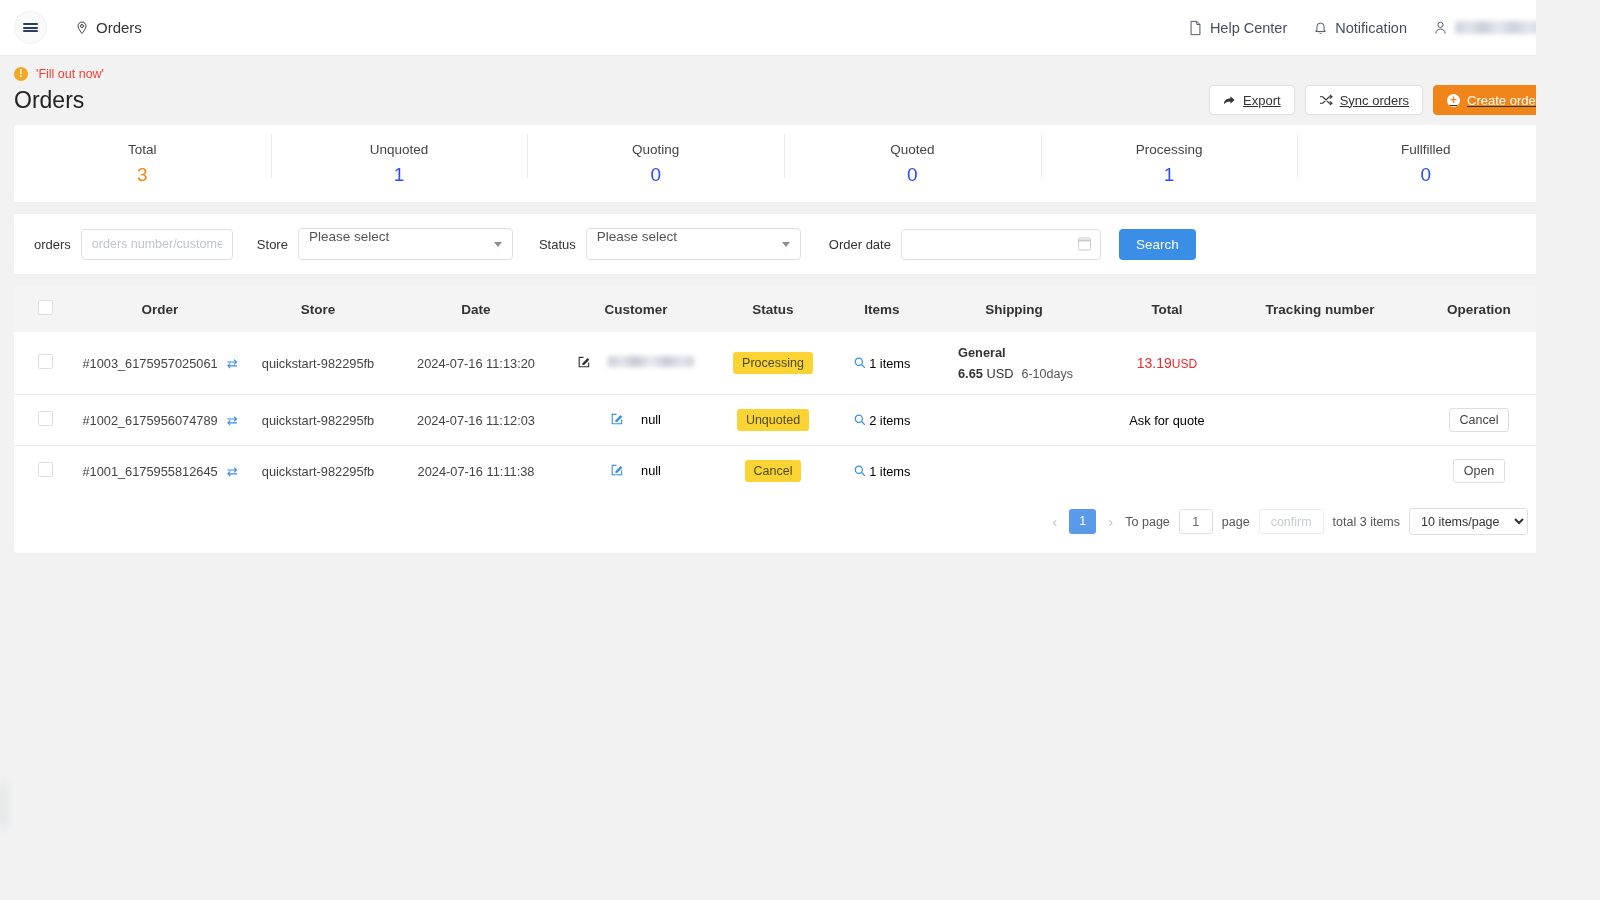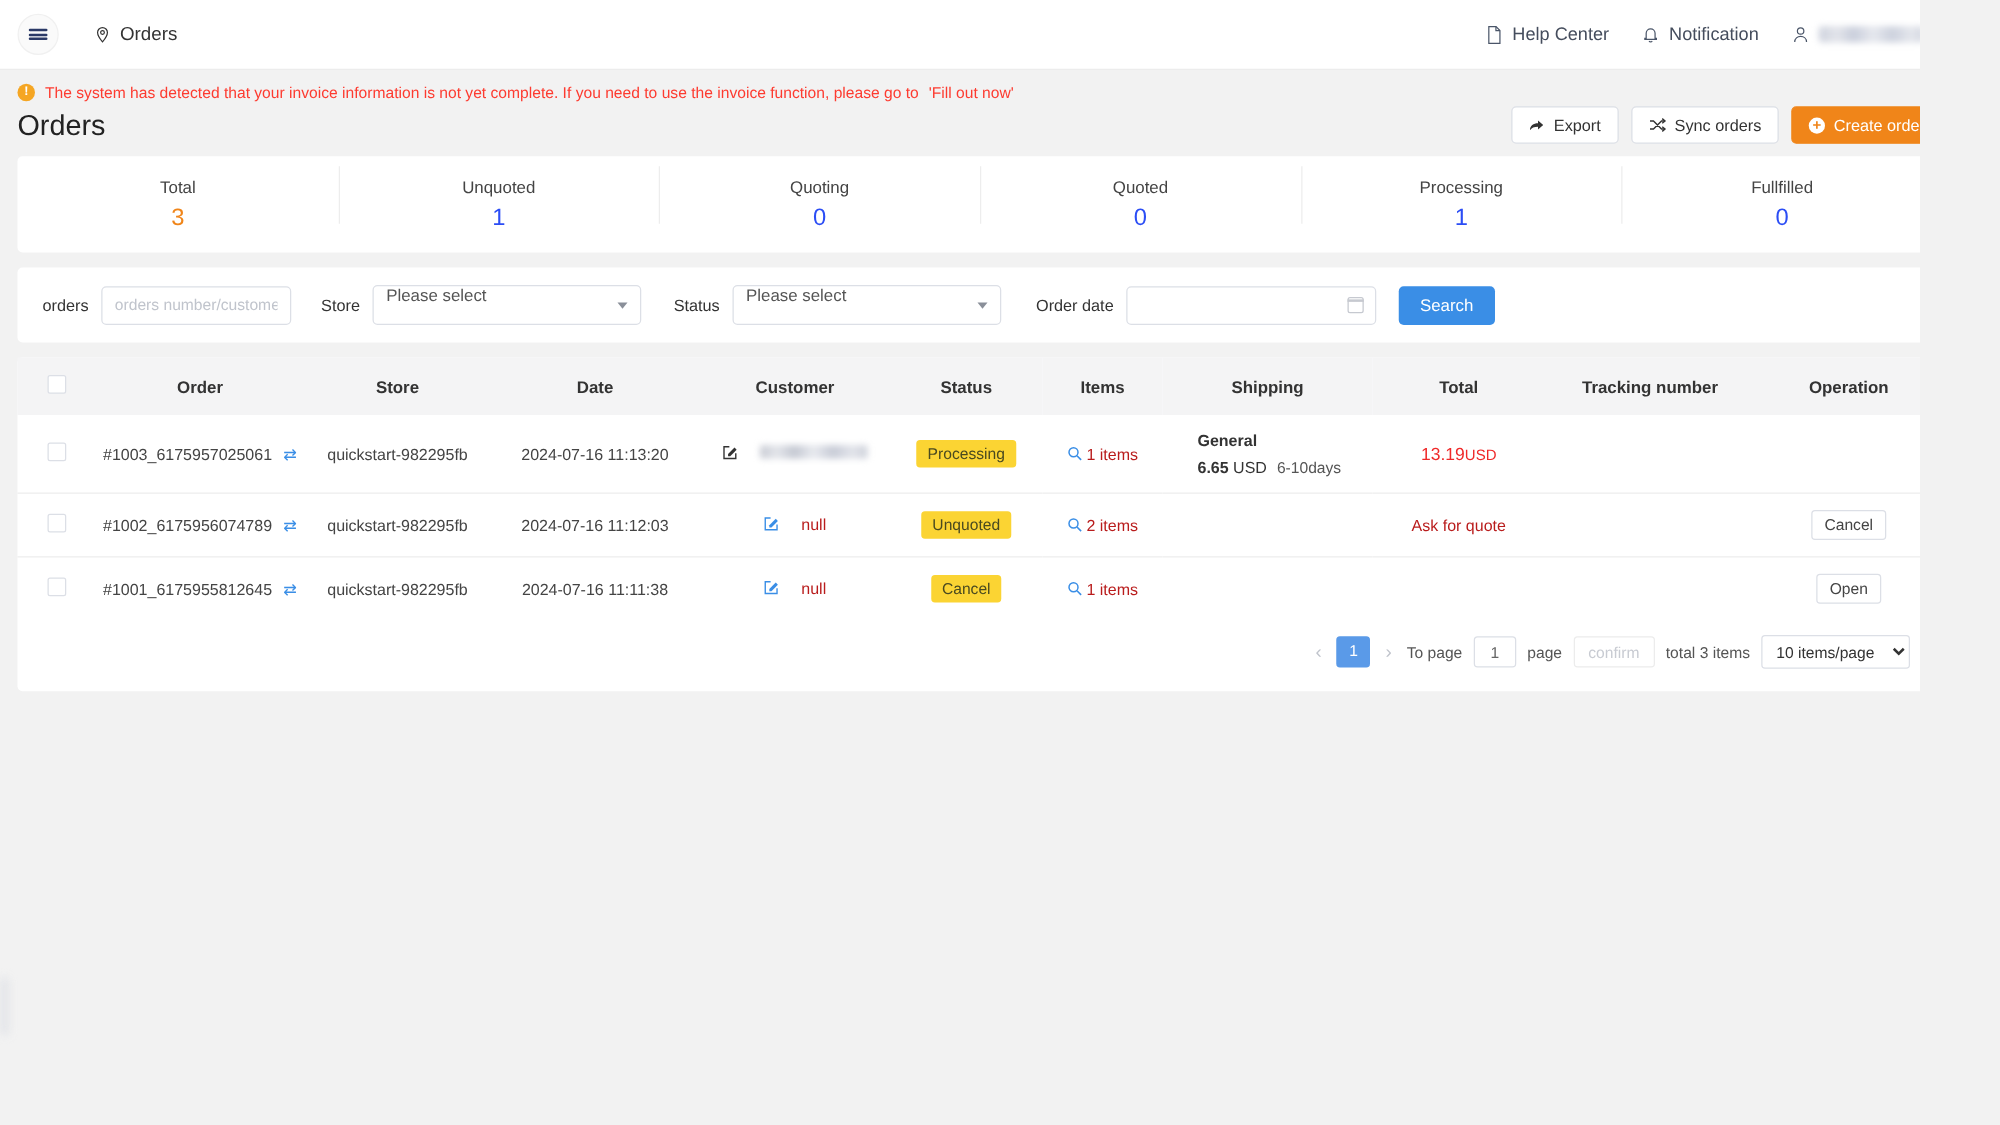--- a/index.html
+++ b/index.html
@@ -56,21 +56,21 @@
     background: #f5a623; color: #fff; flex: none;
     font-size: 10px; font-weight: bold; line-height: 14px; text-align: center;
   }
 
   
   .titlerow {
     display: flex; align-items: center;
     padding: 0 14px 10px 14px; position: relative;
   }
   .pagetitle { font-size: 23px; color: #222; font-weight: 400; }
-  .title-actions { margin-left: auto; display: flex; align-items: center; gap: 10px; }
+  .title-actions { margin-left: auto; display: flex; align-items: center; gap: 10px; text-decoration: underline; }
   .btn {
     display: inline-flex; align-items: center; gap: 7px;
     height: 30px; padding: 0 13px;
     border-radius: 4px; font-size: 13px; cursor: pointer;
     border: 1px solid #dcdfe6; background: #fff; color: #333;
     white-space: nowrap;
   }
   .btn.orange { background: #f08519; border-color: #f08519; color: #fff; }
   .plus-circle {
     width: 13px; height: 13px; border-radius: 50%; background: #fff; color: #f08519;
@@ -148,21 +148,21 @@
     text-align: center; border-bottom: 1px solid #ededed;
     vertical-align: middle;
   }
   tbody tr:last-child td { border-bottom: none; }
   .cb {
     width: 15px; height: 15px; border: 1px solid #dcdfe6;
     border-radius: 2px; background: #fff; display: inline-block; cursor: pointer;
   }
   .ordernum { display: inline-flex; align-items: center; gap: 9px; }
   .swap-ico { color: #3a8ee6; font-size: 13px; cursor: pointer; }
-  .link { color: #b91c1c; text-decoration: none; cursor: pointer; }
+  .link { color: #000000; text-decoration: none; cursor: pointer; }
   .cust { display: inline-flex; align-items: center; gap: 18px; }
   .blurcust {
     width: 86px; height: 11px;
     background: linear-gradient(90deg,#c9ccd4 0%,#e3e5ea 16%,#c4c8d2 32%,#e8eaef 50%,#c7cbd6 68%,#e2e4ea 86%,#cdd1da 100%);
     filter: blur(2.4px); border-radius: 2px; display: inline-block;
   }
   .badge {
     display: inline-block; background: #fbd433; color: #4a4a20;
     border-radius: 3px; padding: 4px 9px; font-size: 12.5px;
   }
@@ -253,21 +253,20 @@
           <path d="M2.7 15.2c0-3 2.4-5 5.3-5s5.3 2 5.3 5" fill="none" stroke="#4a5568" stroke-width="1.1"></path>
         </svg>
         <span class="blurname"></span>
         <span class="caret-dn"></span>
       </div>
     </div>
   </div>
 
   <div class="alert">
     <span class="warn-ico">!</span>
-    <span>The system has detected that your invoice information is not yet complete. If you need to use the invoice function, please go to </span>
     <a href="#">'Fill out now'</a>
   </div>
 
   <div class="titlerow">
     <div class="pagetitle">Orders</div>
     <div class="title-actions">
       <button class="btn">
         <svg width="13" height="12" viewBox="0 0 14 13">
           <path d="M1 11c0-4 3-6 7-6V2.5l4.5 4L8 10.5V8C4.5 8 2.5 9 1 11z" fill="#333"></path>
         </svg>

